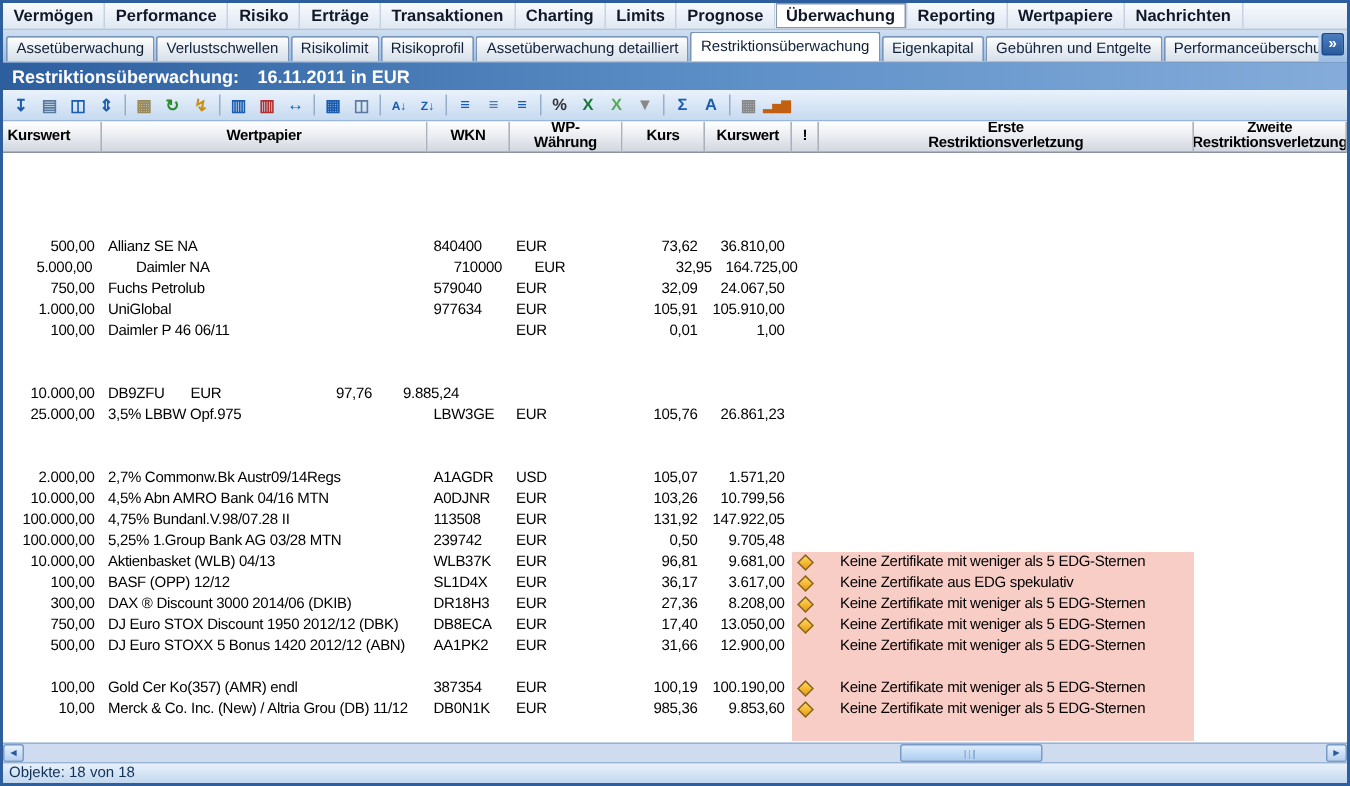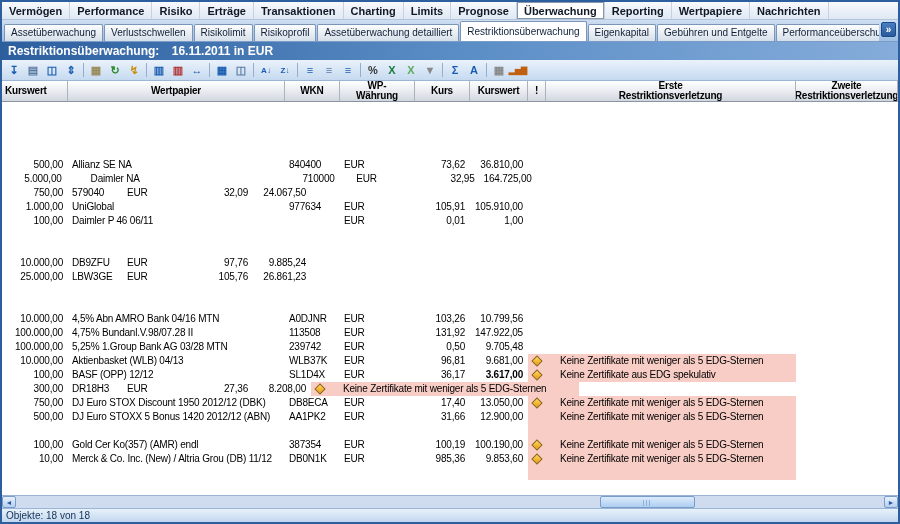--- a/index.html
+++ b/index.html
@@ -226,20 +226,21 @@
           <div class="td td-wkn" style="width: 55px;">710000</div>
           <div class="td td-waehrung" style="width: 75px;">EUR</div>
           <div class="td td-kurs num" style="width: 55px;">32,95</div>
           <div class="td td-kurswert num" style="width: 58px;">164.725,00</div>
           <div class="td td-warn" style="width: 18px;"></div>
           <div class="td td-erste" style="width: 250px;"></div>
           <div class="td td-zweite" style="width: 102px;"></div>
         </div>
         <div class="tr">
           <div class="td td-bestand num" style="width: 66px;">750,00</div>
+          <div class="td td-wertpapier" style="width: 217px;">Fuchs Petrolub</div>
           <div class="td td-wkn" style="width: 55px;">579040</div>
           <div class="td td-waehrung" style="width: 75px;">EUR</div>
           <div class="td td-kurs num" style="width: 55px;">32,09</div>
           <div class="td td-kurswert num" style="width: 58px;">24.067,50</div>
           <div class="td td-warn" style="width: 18px;"></div>
           <div class="td td-erste" style="width: 250px;"></div>
           <div class="td td-zweite" style="width: 102px;"></div>
         </div>
         <div class="tr">
           <div class="td td-bestand num" style="width: 66px;">1.000,00</div>
@@ -290,20 +291,21 @@
           <div class="td td-wkn" style="width: 55px;">DB9ZFU</div>
           <div class="td td-waehrung" style="width: 75px;">EUR</div>
           <div class="td td-kurs num" style="width: 55px;">97,76</div>
           <div class="td td-kurswert num" style="width: 58px;">9.885,24</div>
           <div class="td td-warn" style="width: 18px;"></div>
           <div class="td td-erste" style="width: 250px;"></div>
           <div class="td td-zweite" style="width: 102px;"></div>
         </div>
         <div class="tr">
           <div class="td td-bestand num" style="width: 66px;">25.000,00</div>
+          <div class="td td-wertpapier" style="width: 217px;">3,5% LBBW Opf.975</div>
           <div class="td td-wkn" style="width: 55px;">LBW3GE</div>
           <div class="td td-waehrung" style="width: 75px;">EUR</div>
           <div class="td td-kurs num" style="width: 55px;">105,76</div>
           <div class="td td-kurswert num" style="width: 58px;">26.861,23</div>
           <div class="td td-warn" style="width: 18px;"></div>
           <div class="td td-erste" style="width: 250px;"></div>
           <div class="td td-zweite" style="width: 102px;"></div>
         </div>
         <div class="tr">
           <div class="td td-bestand num" style="width: 66px;"></div>
@@ -316,20 +318,31 @@
           <div class="td td-erste" style="width: 250px;"></div>
           <div class="td td-zweite" style="width: 102px;"></div>
         </div>
         <div class="tr">
           <div class="td td-bestand num" style="width: 66px;"></div>
           <div class="td td-wertpapier" style="width: 217px;"></div>
           <div class="td td-wkn" style="width: 55px;"></div>
           <div class="td td-waehrung" style="width: 75px;"></div>
           <div class="td td-kurs num" style="width: 55px;"></div>
           <div class="td td-kurswert num" style="width: 58px;"></div>
+          <div class="td td-warn" style="width: 18px;"></div>
+          <div class="td td-erste" style="width: 250px;"></div>
+          <div class="td td-zweite" style="width: 102px;"></div>
+        </div>
+        <div class="tr">
+          <div class="td td-bestand num" style="width: 66px;">2.000,00</div>
+          <div class="td td-wertpapier" style="width: 217px;">2,7% Commonw.Bk Austr09/14Regs</div>
+          <div class="td td-wkn" style="width: 55px;">A1AGDR</div>
+          <div class="td td-waehrung" style="width: 75px;">USD</div>
+          <div class="td td-kurs num" style="width: 55px;">105,07</div>
+          <div class="td td-kurswert num" style="width: 58px;">1.571,20</div>
           <div class="td td-warn" style="width: 18px;"></div>
           <div class="td td-erste" style="width: 250px;"></div>
           <div class="td td-zweite" style="width: 102px;"></div>
         </div>
         <div class="tr">
           <div class="td td-bestand num" style="width: 66px;">10.000,00</div>
           <div class="td td-wertpapier" style="width: 217px;">4,5% Abn AMRO Bank 04/16 MTN</div>
           <div class="td td-wkn" style="width: 55px;">A0DJNR</div>
           <div class="td td-waehrung" style="width: 75px;">EUR</div>
           <div class="td td-kurs num" style="width: 55px;">103,26</div>
@@ -372,29 +385,30 @@
           </div>
           <div class="td td-erste pink" style="width: 250px;">Keine Zertifikate mit weniger als 5 EDG-Sternen</div>
           <div class="td td-zweite" style="width: 102px;"></div>
         </div>
         <div class="tr">
           <div class="td td-bestand num" style="width: 66px;">100,00</div>
           <div class="td td-wertpapier" style="width: 217px;">BASF (OPP) 12/12</div>
           <div class="td td-wkn" style="width: 55px;">SL1D4X</div>
           <div class="td td-waehrung" style="width: 75px;">EUR</div>
           <div class="td td-kurs num" style="width: 55px;">36,17</div>
-          <div class="td td-kurswert num" style="width: 58px; font-weight: bold;">3.617,00</div>
+          <div class="td td-kurswert num" style="width: 58px;">3.617,00</div>
           <div class="td td-warn pink" style="width: 18px;">
             <span class="diamond"></span>
           </div>
           <div class="td td-erste pink" style="width: 250px;">Keine Zertifikate aus EDG spekulativ</div>
           <div class="td td-zweite" style="width: 102px;"></div>
         </div>
         <div class="tr">
           <div class="td td-bestand num" style="width: 66px;">300,00</div>
+          <div class="td td-wertpapier" style="width: 217px;">DAX ® Discount 3000 2014/06 (DKIB)</div>
           <div class="td td-wkn" style="width: 55px;">DR18H3</div>
           <div class="td td-waehrung" style="width: 75px;">EUR</div>
           <div class="td td-kurs num" style="width: 55px;">27,36</div>
           <div class="td td-kurswert num" style="width: 58px;">8.208,00</div>
           <div class="td td-warn pink" style="width: 18px;">
             <span class="diamond"></span>
           </div>
           <div class="td td-erste pink" style="width: 250px;">Keine Zertifikate mit weniger als 5 EDG-Sternen</div>
           <div class="td td-zweite" style="width: 102px;"></div>
         </div>

